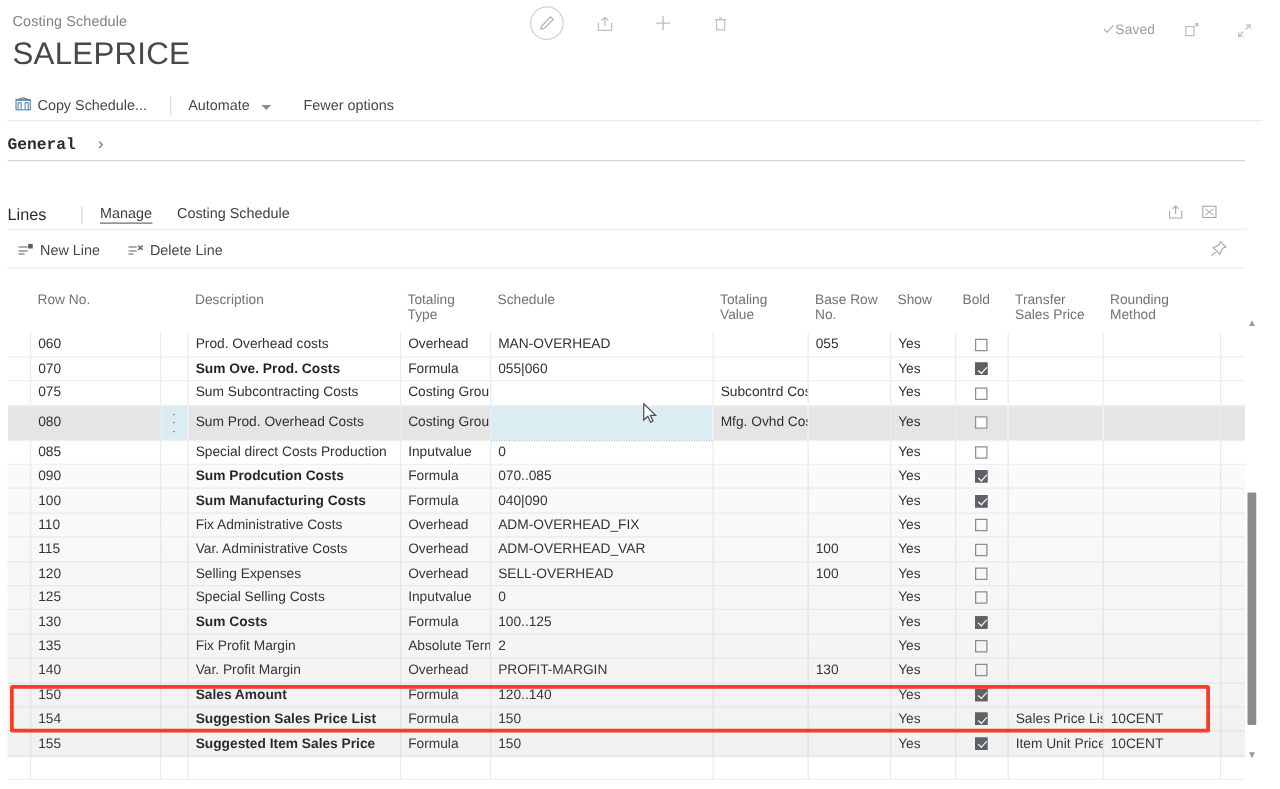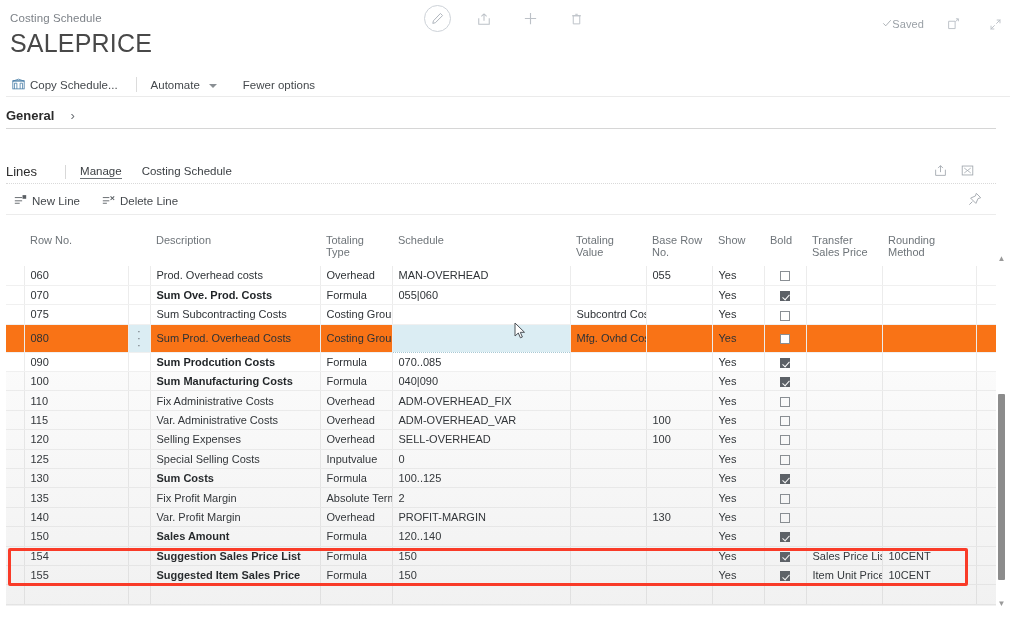--- a/index.html
+++ b/index.html
@@ -134,20 +134,21 @@
     width: 990px;
   }
   .general-head {
     display: flex;
     align-items: flex-end;
     gap: 16px;
     font-size: 13px;
     font-weight: bold;
     color: #2b2b2b;
     padding-bottom: 5px;
+    font-family: Liberation Mono, monospace;
   }
   .general-chev {
     font-size: 13px;
     font-weight: 400;
     color: #6b7075;
   }
   .general-rule {
     border-bottom: 1px solid #d6d6d6;
   }
 
@@ -256,21 +257,21 @@
     border-right: 1px solid #ececec;
     border-bottom: 1px solid #f0f0f0;
     overflow: hidden;
     white-space: nowrap;
   }
   tr.r-head th { border-bottom: none; }
   tr.row td.c-gut {
     border-right: 1px solid #ececec;
   }
   tr.row.bold td.c-desc { font-weight: bold; color: #1f2326; }
-  tr.row.sel td { background: #f97316; }
+  tr.row.sel td { background: #e5e5e5; }
   td.active-cell {
     background: #dbedf3 !important;
     border-bottom: 1px dotted #a9c9d4 !important;
   }
   td.sel-gut {
     background: #dbedf3 !important;
   }
   .kebab {
     color: #5c6166;
     font-size: 10px;
@@ -592,20 +593,35 @@
             <td class="c-ttype">Costing Group</td>
             <td class="c-total active-cell"></td>
             <td class="c-tval">Mfg. Ovhd Cost</td>
             <td class="c-brow"></td>
             <td class="c-show">Yes</td>
             <td class="c-bold"><span class="cb"></span></td>
             <td class="c-tsp"></td>
             <td class="c-round"></td>
             <td class="c-sgut" style="border-right: none;"></td>
           </tr>
+          <tr class="row">
+            <td class="c-gut"></td>
+            <td class="c-rowno">085</td>
+            <td class="c-handle"></td>
+            <td class="c-desc">Special direct Costs Production</td>
+            <td class="c-ttype">Inputvalue</td>
+            <td class="c-total">0</td>
+            <td class="c-tval"></td>
+            <td class="c-brow"></td>
+            <td class="c-show">Yes</td>
+            <td class="c-bold"><span class="cb"></span></td>
+            <td class="c-tsp"></td>
+            <td class="c-round"></td>
+            <td class="c-sgut" style="border-right: none;"></td>
+          </tr>
           <tr class="row bold">
             <td class="c-gut"></td>
             <td class="c-rowno">090</td>
             <td class="c-handle"></td>
             <td class="c-desc">Sum Prodcution Costs</td>
             <td class="c-ttype">Formula</td>
             <td class="c-total">070..085</td>
             <td class="c-tval"></td>
             <td class="c-brow"></td>
             <td class="c-show">Yes</td>

